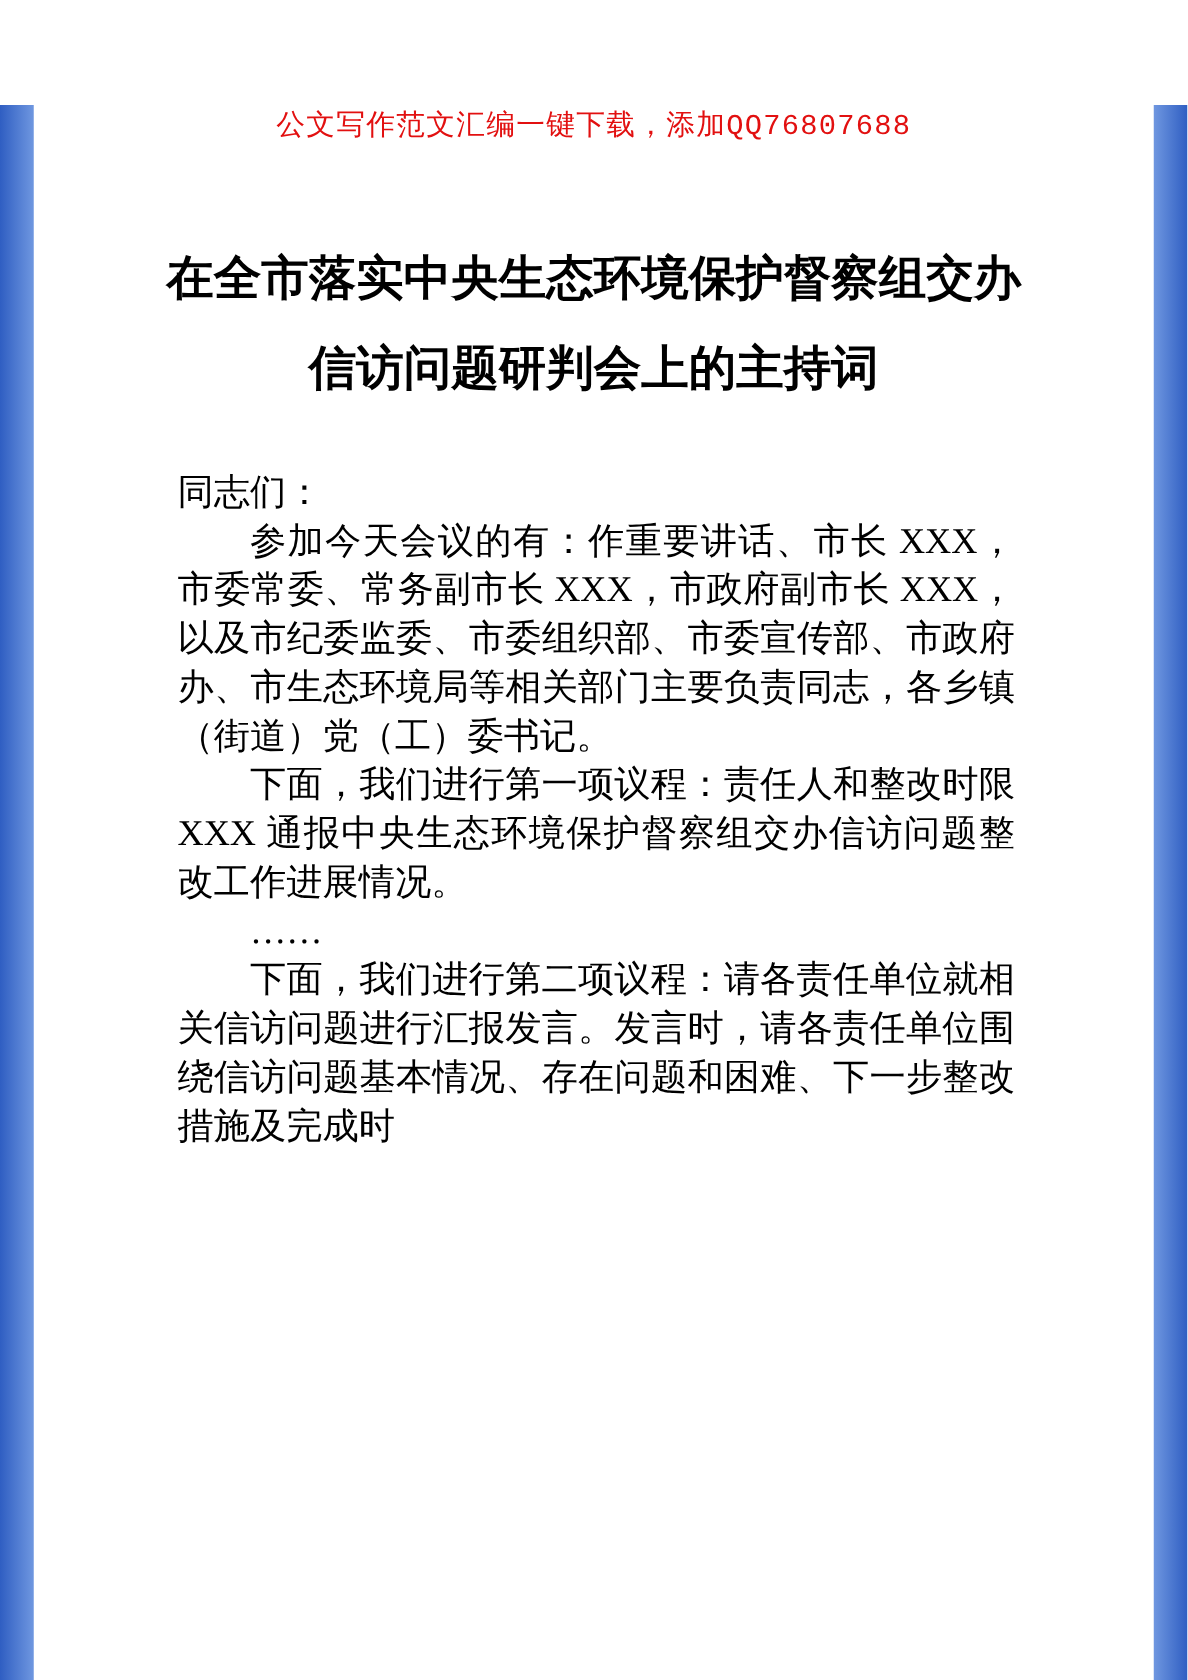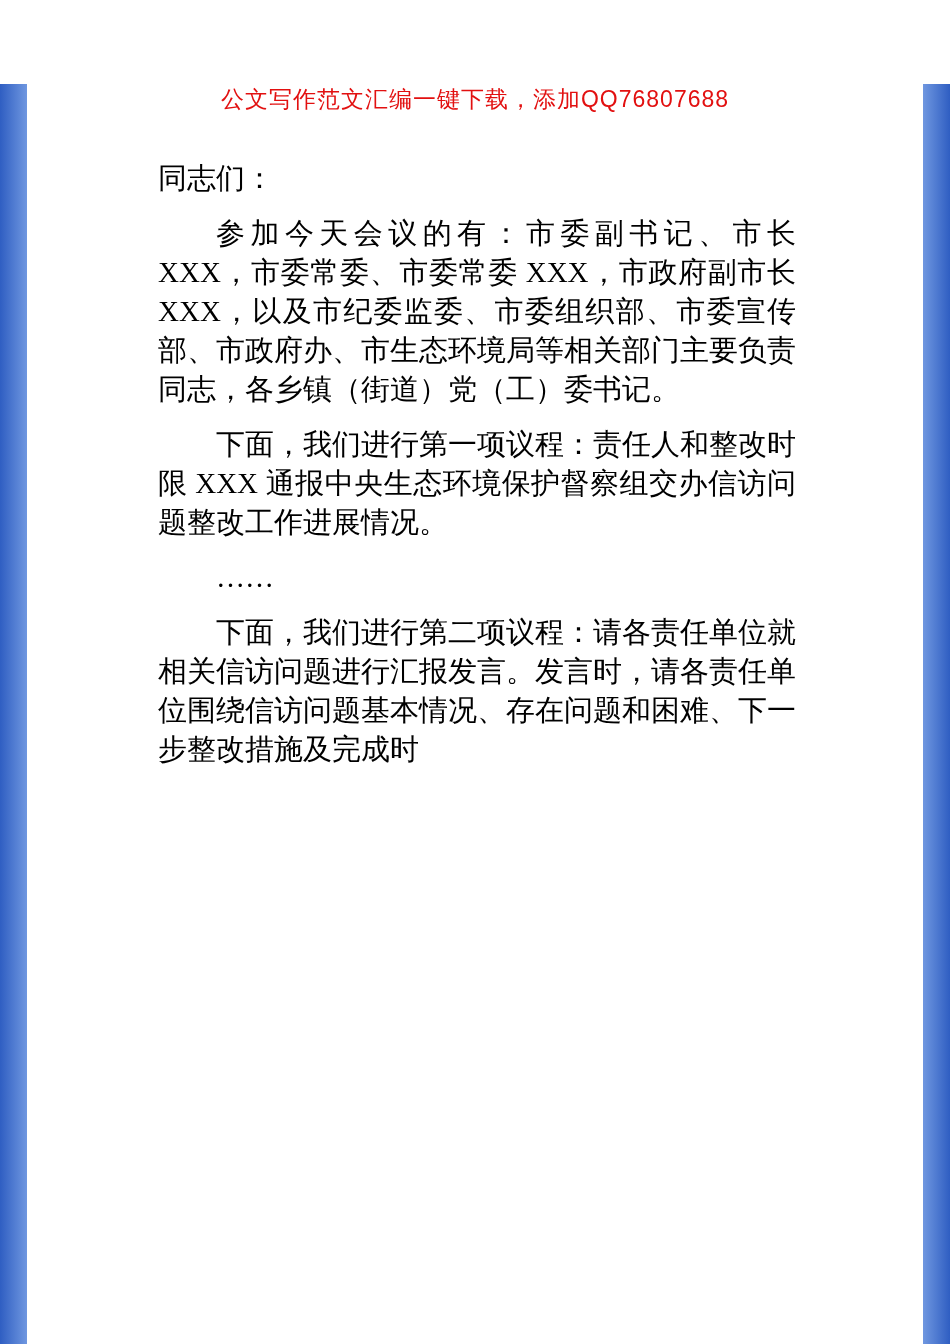--- a/index.html
+++ b/index.html
@@ -31,21 +31,21 @@
     border-bottom-right-radius: 18px;
   }
   .side-bar.right {
     right: 0;
     background: linear-gradient(to left, #2f5ec2, #6f97e0);
     border-bottom-left-radius: 18px;
   }
   .notice {
     margin-top: 84px;
     text-align: center;
-    font-family: Liberation Sans, sans-serif;
+    font-family: Liberation Mono, monospace;
     font-size: 23px;
     font-weight: 400;
     color: #e21010;
     letter-spacing: 1px;
   }
   .title-block {
     margin-top: 72px;
     text-align: center;
     font-family: "Liberation Sans", sans-serif;
     font-weight: 700;
@@ -54,39 +54,43 @@
     line-height: 72px;
   }
   .content {
     margin: 44px 138px 0 142px;
     font-size: 29px;
     line-height: 39px;
     color: #000000;
     text-align: justify;
   }
   .content p {
-    margin: 16px;
+    margin: 0;
     padding: 0;
   }
   .content p.indent {
     text-indent: 2em;
   }
 </style>
 </head>
 <body>
 
 <div class="page">
 
   <div class="side-bar left"></div>
   <div class="side-bar right"></div>
 
   <div class="notice">公文写作范文汇编一键下载，添加QQ76807688</div>
 
+  <div class="title-block">
+    <div>在全市落实中央生态环境保护督察组交办</div>
+    <div>信访问题研判会上的主持词</div>
+  </div>
 
   <div class="content">
     <p>同志们：</p>
-    <p class="indent">参加今天会议的有：市委副书记、市长 XXX，市委常委、市委常委 XXX，市政府副市长 XXX，以及市纪委监委、市委组织部、市委宣传部、市政府办、市生态环境局等相关部门主要负责同志，各乡镇（街道）党（工）委书记。</p>
+    <p class="indent">参加今天会议的有：作重要讲话、市长 XXX，市委常委、常务副市长 XXX，市政府副市长 XXX，以及市纪委监委、市委组织部、市委宣传部、市政府办、市生态环境局等相关部门主要负责同志，各乡镇（街道）党（工）委书记。</p>
     <p class="indent">下面，我们进行第一项议程：责任人和整改时限 XXX 通报中央生态环境保护督察组交办信访问题整改工作进展情况。</p>
     <p class="indent">……</p>
     <p class="indent">下面，我们进行第二项议程：请各责任单位就相关信访问题进行汇报发言。发言时，请各责任单位围绕信访问题基本情况、存在问题和困难、下一步整改措施及完成时</p>
   </div>
 
 </div>
 
 </body></html>

